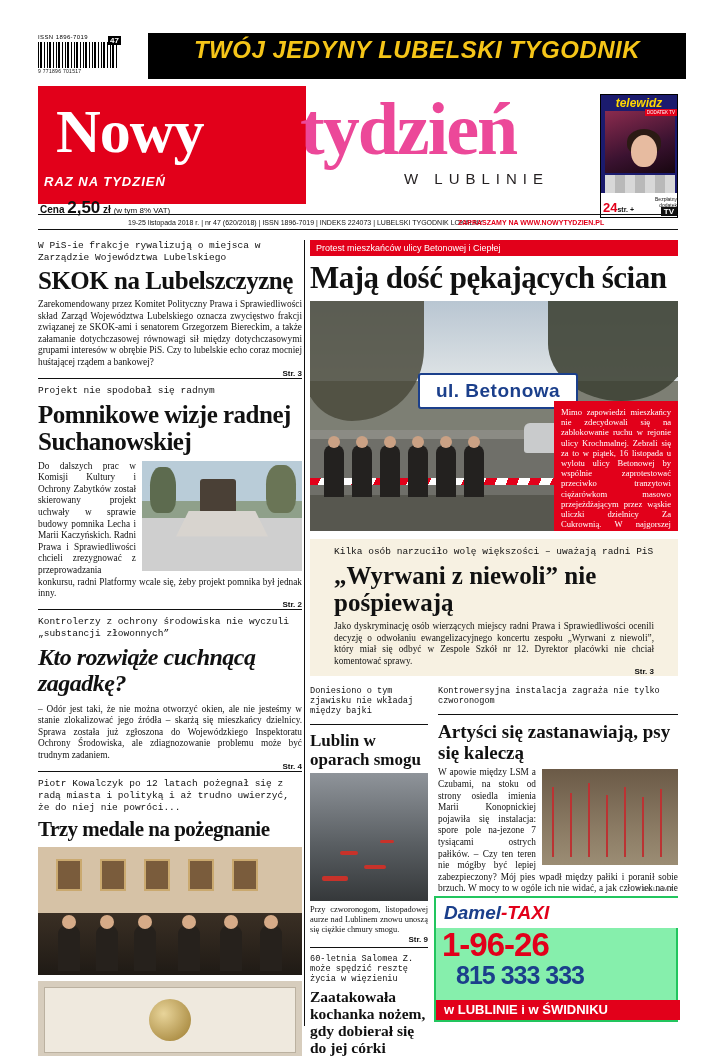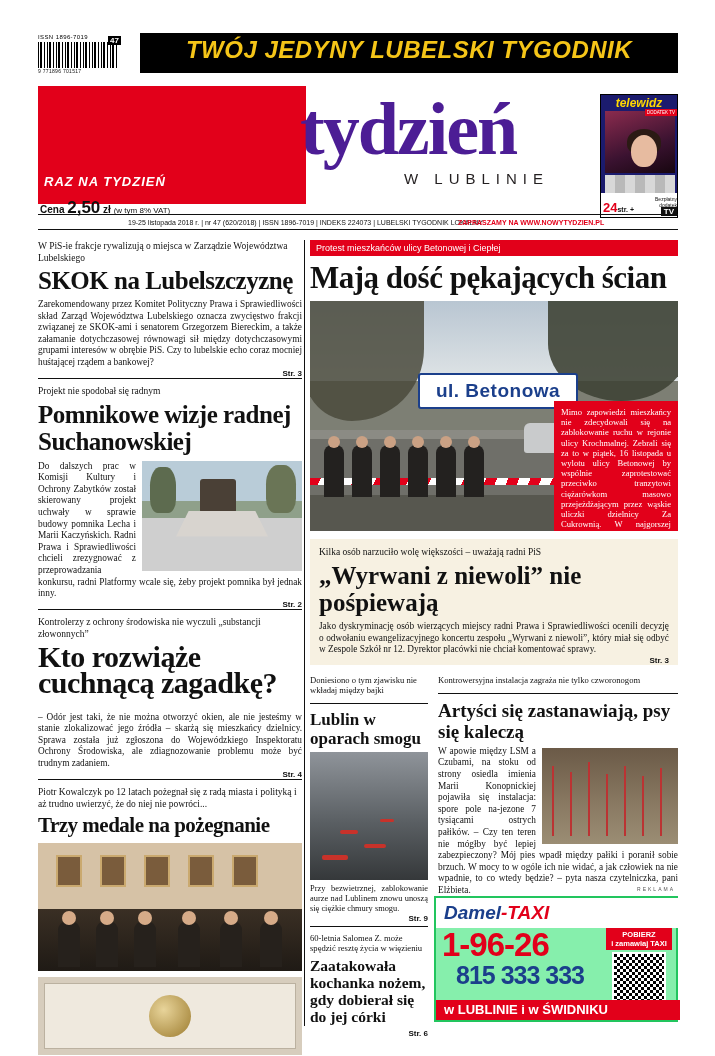--- a/index.html
+++ b/index.html
@@ -17,36 +17,36 @@
   .topstrip { position:absolute; left:0; top:0; width:715px; height:86px; background:#fff; }
   .barcode-box { position:absolute; left:38px; top:34px; width:84px; height:44px; }
   .barcode-issn { font-family:"Liberation Sans", sans-serif; font-size:6px; letter-spacing:.4px; color:#000; }
   .barcode-bars { margin-top:2px; height:26px; width:80px;
     background: repeating-linear-gradient(to right, #000 0 1px, #fff 1px 2px, #000 2px 4px, #fff 4px 6px, #000 6px 7px, #fff 7px 9px);
   }
   .barcode-num { font-family:"Liberation Sans", sans-serif; font-size:5px; letter-spacing:.3px; }
   .barcode-47 { position:absolute; left:108px; top:36px; font-family:"Liberation Sans", sans-serif;
     font-size:8px; font-weight:bold; background:#000; color:#fff; padding:0 2px; }
 
-  .banner { position:absolute; left:140px; top:33px; width:538px; height:40px; background:#000; }
+  .banner { position:absolute; left:148px; top:33px; width:538px; height:46px; background:#000; }
   .banner span { display:block; color:#f5c518; font-family:"Liberation Sans", sans-serif;
     font-weight:bold; font-style:italic; font-size:24px; letter-spacing:.5px; text-align:center; line-height:34px; }
 
   
   .masthead { position:absolute; left:0; top:86px; width:715px; height:132px; background:#fff; }
   .red-block { position:absolute; left:38px; top:0px; width:268px; height:118px; background:#e2001a; }
   .nowy { position:absolute; left:56px; top:14px; color:#fff; font-family:"Liberation Serif", serif;
     font-weight:bold; font-size:62px; line-height:62px; letter-spacing:-1px; }
   .raz { position:absolute; left:44px; top:88px; color:#fff; font-family:"Liberation Sans", sans-serif;
     font-weight:bold; font-style:italic; font-size:13px; letter-spacing:1px; }
   .cena { position:absolute; left:40px; top:112px; font-family:"Liberation Sans", sans-serif; font-size:10px; font-weight:bold; }
   .cena b { font-size:17px; }
   .cena i { font-size:8px; font-weight:normal; font-style:normal; }
   .tydzien { position:absolute; left:300px; top:6px; font-family:"Liberation Serif", serif;
-    font-weight:bold; font-size:74px; line-height:74px; color:#4c1d95; letter-spacing:-2px; }
+    font-weight:bold; font-size:74px; line-height:74px; color:#ec4899; letter-spacing:-2px; }
   .wlublinie { position:absolute; left:404px; top:84px; font-family:"Liberation Sans", sans-serif;
     font-weight:normal; font-size:15px; letter-spacing:6px; color:#231f20; }
 
   
   .tvbox { position:absolute; left:600px; top:8px; width:78px; height:124px; background:#1b1b6e;
      border:1px solid #000; overflow:hidden; }
   .tv-title { font-family:"Liberation Sans", sans-serif; font-size:12px; font-weight:bold; font-style:italic;
      color:#ffd800; text-align:center; line-height:13px; padding-top:2px; }
   .tv-photo { position:absolute; left:4px; top:16px; width:70px; height:62px;
      background:linear-gradient(160deg,#8b2b4e,#3a1230 60%,#17060f); }
@@ -70,30 +70,30 @@
   
   .infobar { position:absolute; left:38px; top:214px; width:640px; height:16px; border-top:1px solid #111; border-bottom:1px solid #111;
      font-family:"Liberation Sans", sans-serif; font-size:7px; line-height:16px; }
   .infobar .left { position:absolute; left:90px; }
   .infobar .right { position:absolute; left:420px; color:#e2001a; font-weight:bold; }
 
   
   .col-left { position:absolute; left:38px; top:240px; width:264px; }
   .col-right { position:absolute; left:310px; top:240px; width:368px; }
 
-  .kicker { font-family:Liberation Serif, serif; font-size:9.5px; line-height:12px; color:#111; margin-bottom:4px; }
+  .kicker { font-family:Liberation Mono, monospace; font-size:9.5px; line-height:12px; color:#111; margin-bottom:4px; }
   .hl { font-family:"Liberation Serif", serif; font-weight:bold; color:#111; letter-spacing:-.5px; }
   .rule { border-top:1px solid #111; margin:8px 0 6px; }
   .body { font-family:"Liberation Serif", serif; font-size:9.3px; line-height:11.6px; text-align:justify; }
   .strona { font-family:"Liberation Sans", sans-serif; font-size:8px; font-weight:bold; float:right; }
 
   
   .lead1-h { font-size:25px; line-height:26px; margin:2px 0 5px; }
   .lead2-h { font-size:25px; line-height:27px; margin:3px 0 6px; }
-  .lead3-h { font-size:30px; line-height:26px; margin:3px 0 16px; }
+  .lead3-h { font-size:24px; line-height:26px; margin:3px 0 8px;font-style:italic; }
   .lead4-h { font-size:21px; line-height:23px; margin:3px 0 5px; }
 
   .photo { position:relative; overflow:hidden; background:#888; }
 
   
   .ph-statue { width:160px; height:110px; float:right; margin:0 0 4px 6px;
     background:linear-gradient(#b9ccd8 0 36%, #8fa08a 36% 52%, #cfcfcf 52% 100%); }
   .st-monu { position:absolute; left:58px; top:18px; width:36px; height:34px; background:#4a4036; border-radius:3px; }
   .st-base { position:absolute; left:34px; top:50px; width:92px; height:26px; background:#d8d4cf;
     clip-path:polygon(14% 0,86% 0,100% 100%,0 100%); }
@@ -134,21 +134,21 @@
      border:2px solid #1b3f8b; border-radius:3px; }
   .sign span { display:block; text-align:center; color:#1b3f8b; font-family:"Liberation Sans", sans-serif;
      font-weight:bold; font-size:19px; line-height:32px; letter-spacing:.5px; }
   .tape { position:absolute; left:0; bottom:46px; width:368px; height:7px; background:repeating-linear-gradient(115deg,#e2001a 0 10px,#fff 10px 20px); }
   .person { position:absolute; bottom:34px; width:20px; height:52px; background:#23211f; border-radius:8px 8px 0 0; }
   .person i { position:absolute; left:4px; top:-9px; width:12px; height:12px; border-radius:50%; background:#caa184; display:block; }
 
   .redcap { position:absolute; right:0; top:100px; width:124px; height:130px; background:#e2001a; color:#fff;
      font-family:"Liberation Serif", serif; font-size:8.6px; line-height:10.2px; padding:6px 7px; text-align:justify; }
 
-  .creambox { background:#f7f1e2; padding:7px 9px 9px; margin-top:8px; }
+  .creambox { background:#f7f1e2; padding:7px 24px 9px; margin-top:8px; }
   .creamhead { font-family:"Liberation Serif", serif; font-weight:bold; font-size:25px; line-height:27px; margin:3px 0 5px; }
 
   .subcols { display:flex; gap:10px; margin-top:10px; }
   .sc1 { width:118px; }
   .sc2 { width:240px; }
   .sc-h { font-family:"Liberation Serif", serif; font-weight:bold; font-size:17px; line-height:19px; margin:3px 0 4px; }
   .sc-h2 { font-family:"Liberation Serif", serif; font-weight:bold; font-size:15.5px; line-height:17px; margin:3px 0 4px; }
 
   .ph-smog { width:118px; height:128px; background:linear-gradient(#8f949a,#5a5f63 55%,#35383a); position:relative; overflow:hidden; }
   .smog-l { position:absolute; border-radius:2px; background:#c8322a; }
@@ -192,20 +192,21 @@
       <div class="barcode-num">9 771896 701517</div>
     </div>
     <div class="barcode-47">47</div>
     <div class="banner">
       <span>TWÓJ JEDYNY LUBELSKI TYGODNIK</span>
     </div>
   </div>
 
   <div class="masthead">
     <div class="red-block"></div>
+    <div class="nowy">Nowy</div>
     <div class="raz">RAZ NA TYDZIEŃ</div>
     <div class="cena">
       <span>Cena</span>
       <b>2,50</b>
       <span>zł</span>
       <i>(w tym 8% VAT)</i>
     </div>
     <div class="tydzien">tydzień</div>
     <div class="wlublinie">W LUBLINIE</div>
 
@@ -362,21 +363,21 @@
       <div class="sc1">
         <div class="kicker" style="font-size:8.6px;line-height:10px">Doniesiono o tym zjawisku nie wkładaj między bajki</div>
         <div class="rule"></div>
         <div class="sc-h">Lublin w oparach smogu</div>
         <div class="photo ph-smog">
           <span class="smog-l" style="left:12px;bottom:20px;width:26px;height:5px"></span>
           <span class="smog-l" style="left:54px;bottom:32px;width:22px;height:4px"></span>
           <span class="smog-l" style="left:30px;bottom:46px;width:18px;height:4px"></span>
           <span class="smog-l" style="left:70px;bottom:58px;width:14px;height:3px"></span>
         </div>
-        <div class="small-cap" style="margin-top:4px">Przy bezwietrznej, zablokowanie aurze nad Lublinem znowu unoszą się ciężkie chmury smogu.</div>
+        <div class="small-cap" style="margin-top:4px">Przy czworonogom, listopadowej aurze nad Lublinem znowu unoszą się ciężkie chmury smogu.</div>
         <div class="strona">Str. 9</div>
 
         <div class="rule" style="clear:both;margin-top:12px"></div>
         <div>
           <div class="kicker" style="font-size:8.6px;line-height:10px">60-letnia Salomea Z. może spędzić resztę życia w więzieniu</div>
           <div class="sc-h2">Zaatakowała kochanka nożem, gdy dobierał się do jej córki</div>
           <div class="strona">Str. 6</div>
         </div>
       </div>
 
@@ -400,27 +401,20 @@
   </div>
 
   <div class="taxi">
     <div class="taxi-top">
       <div class="damel">
         <span>Damel</span><em>-TAXI</em>
       </div>
     </div>
     <div class="taxi-num">1-96-26</div>
     <div class="taxi-num2">815 333 333</div>
-    <div class="qrbox">
-      <div class="qr-cap">
-        <span>POBIERZ</span><br>
-        <span>i zamawiaj TAXI</span>
-      </div>
-      <div class="qr"></div>
-    </div>
     <div class="taxi-foot">
       <span>w LUBLINIE i w ŚWIDNIKU</span>
     </div>
   </div>
   <div class="reklama" style="position:absolute; right:40px; top:886px;">REKLAMA</div>
 
   <div class="vline" style="left:304px; top:240px; height:786px;"></div>
 </div>
 
 </body></html>

